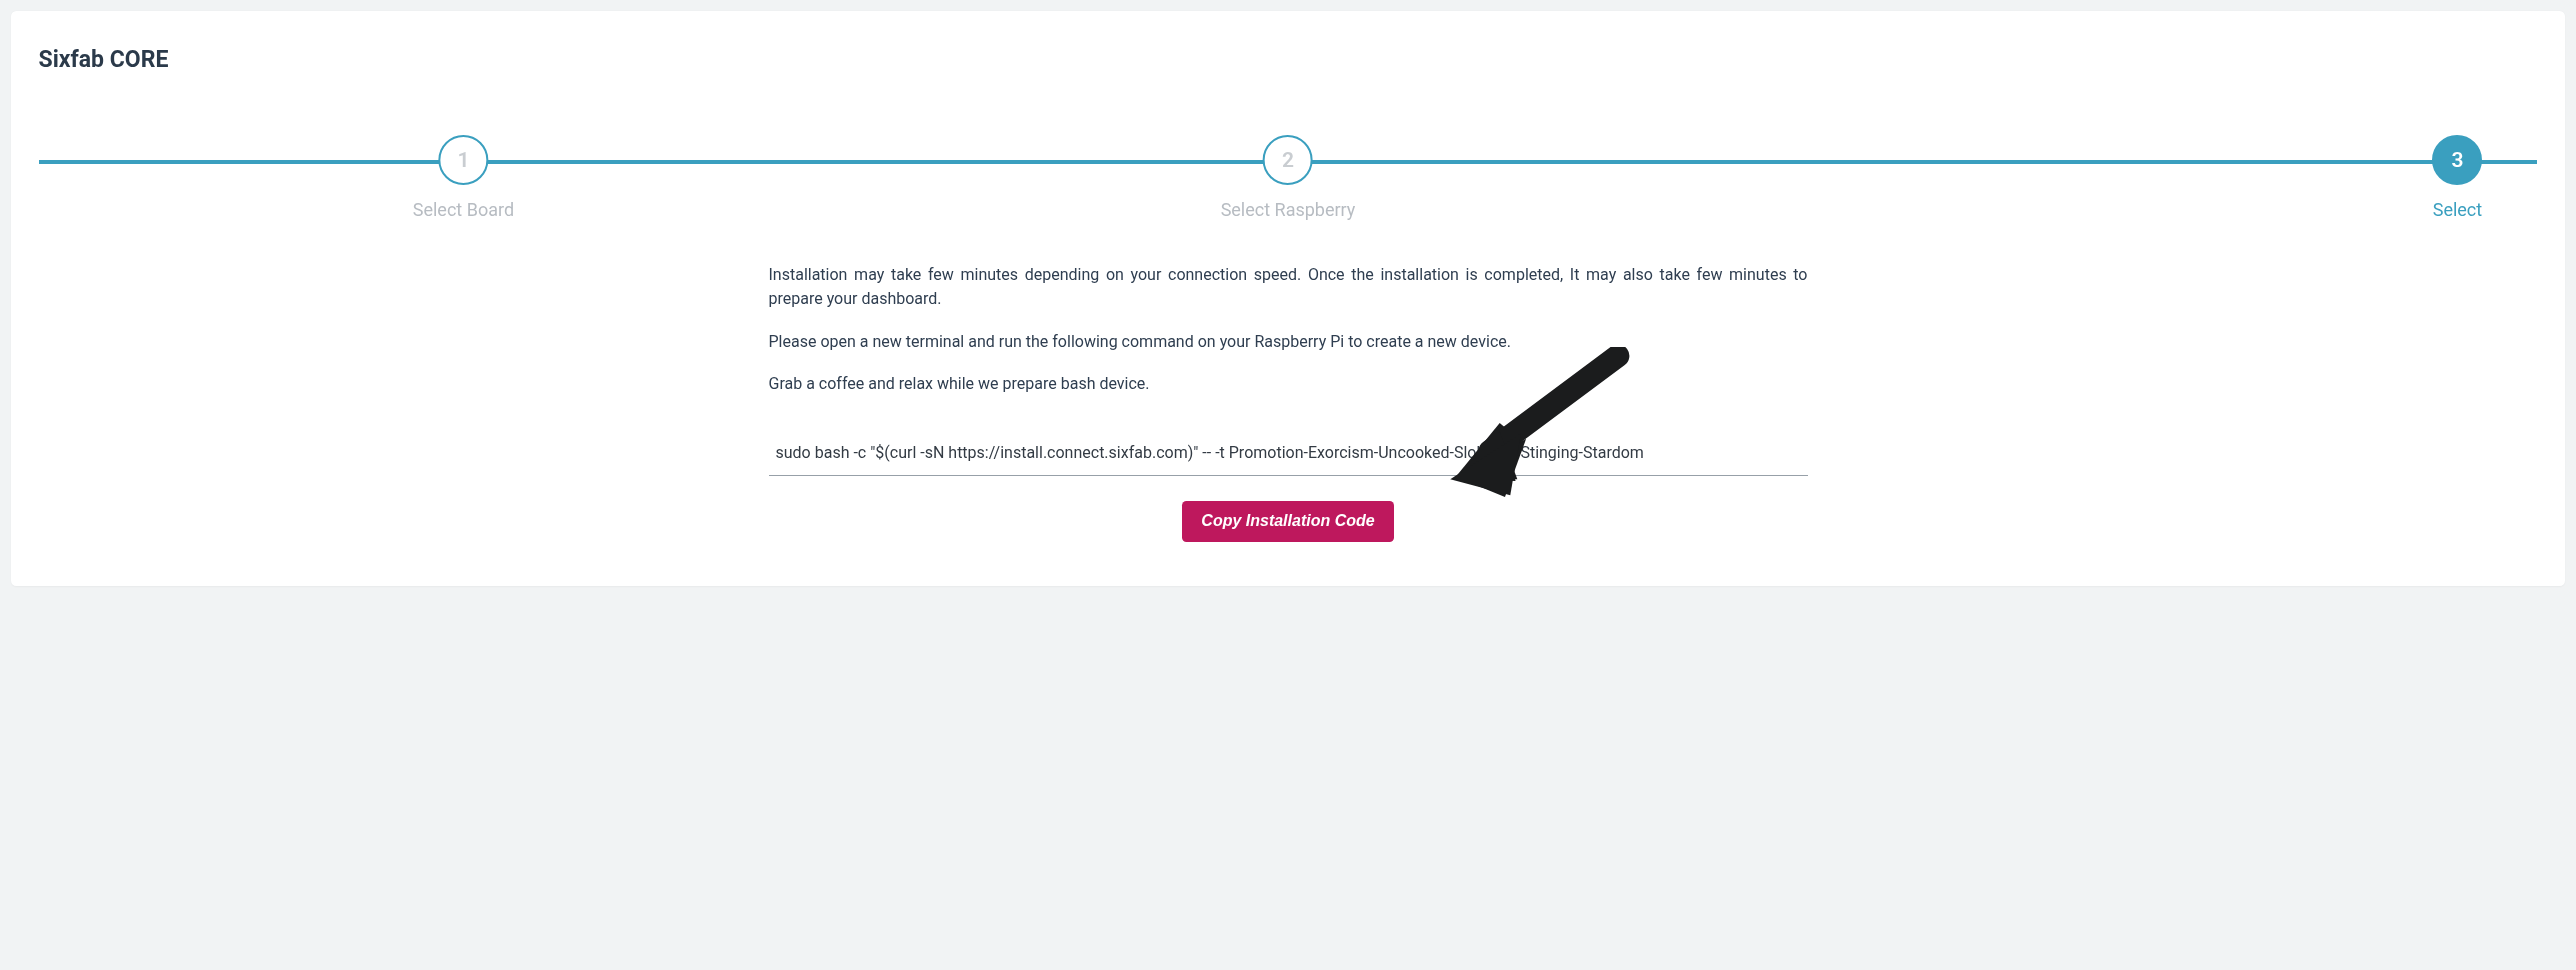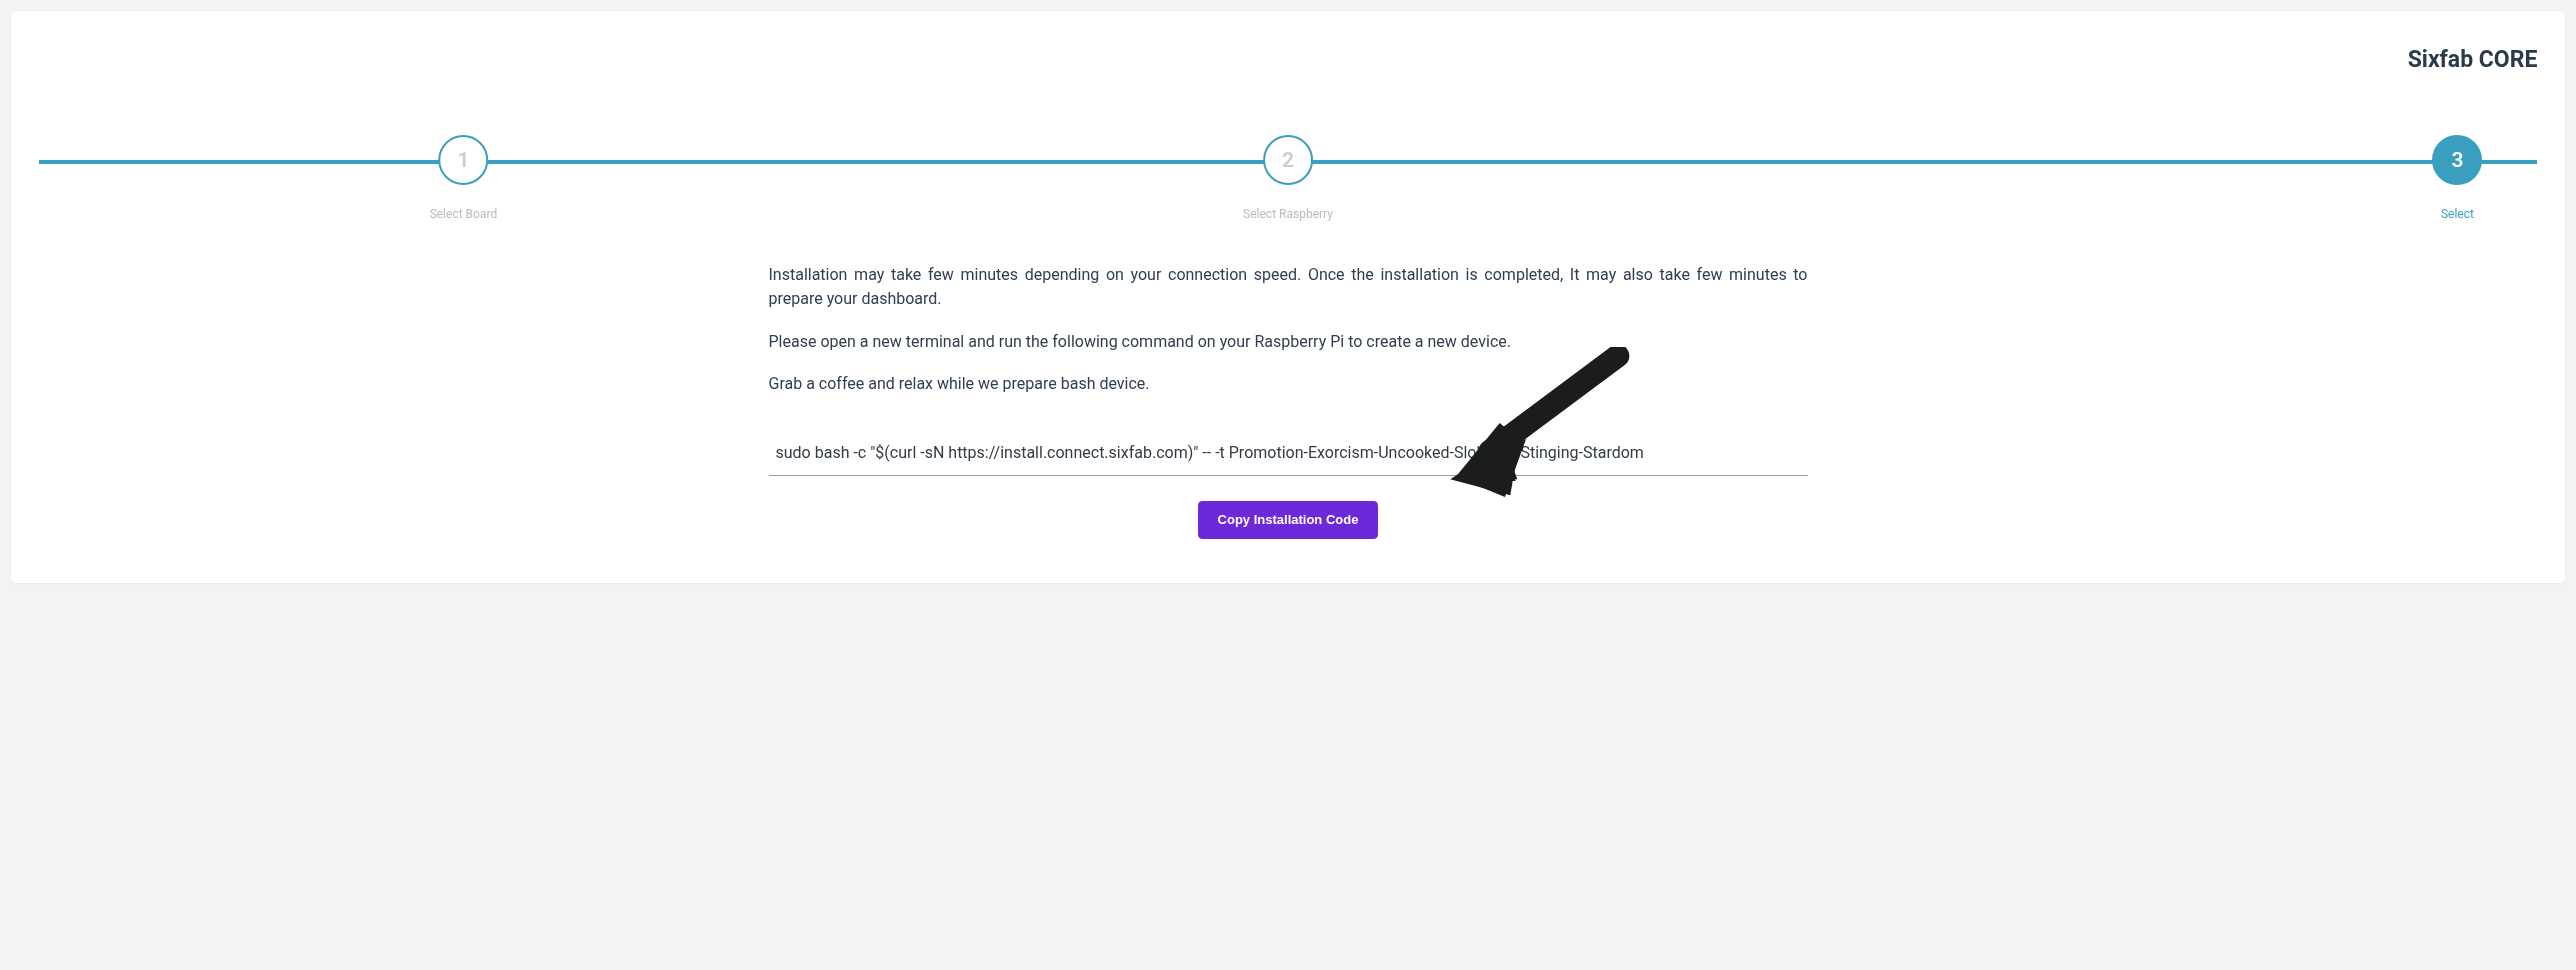--- a/index.html
+++ b/index.html
@@ -17,21 +17,20 @@
       border-radius: 5.3px;
       padding: 35px 28px 44px 28px;
       box-shadow: 0 0.9px 1.8px rgba(0,0,0,0.04);
       position: relative;
     }
     .page-title {
       font-size: 23px;
       font-weight: 700;
       color: #2b3a4a;
       margin-bottom: 62px;
-      text-align: right;
     }
     .stepper-line {
       position: absolute;
       top: 25px;
       left: 0;
       right: 0;
       height: 4.4px;
       background: #3a9fbf;
       z-index: 0;
     }
@@ -55,22 +54,22 @@
       font-size: 21px;
       font-weight: 600;
       color: #c9cdd1;
     }
     .step-circle.active {
       background: #3a9fbf;
       color: #ffffff;
       border-color: #3a9fbf;
     }
     .step-label {
-      margin-top: 22px;
-      font-size: 12px;
+      margin-top: 14px;
+      font-size: 18px;
       color: #b7bcc2;
       white-space: nowrap;
     }
     .step-label.active {
       color: #3a9fbf;
     }
     .content {
       max-width: 1039px;
       margin: 0 auto;
     }
@@ -92,28 +91,29 @@
       color: #333b44;
       font-family: inherit;
       background: transparent;
       margin-top: 16px;
       margin-bottom: 25px;
     }
     .btn-row {
       text-align: center;
     }
     .copy-btn {
-      background: #6d28d9;
+      background: #be185d;
       color: #ffffff;
       border: none;
       border-radius: 4.4px;
       padding: 11.5px 19.5px;
-      font-size: 13px;
+      font-size: 16px;
       font-weight: 600;
       cursor: pointer;
+      font-style: italic;
     }
     .arrow-overlay {
       position: absolute;
       pointer-events: none;
     }
   </style>
 </head>
 <body>
 
 <div class="card">

